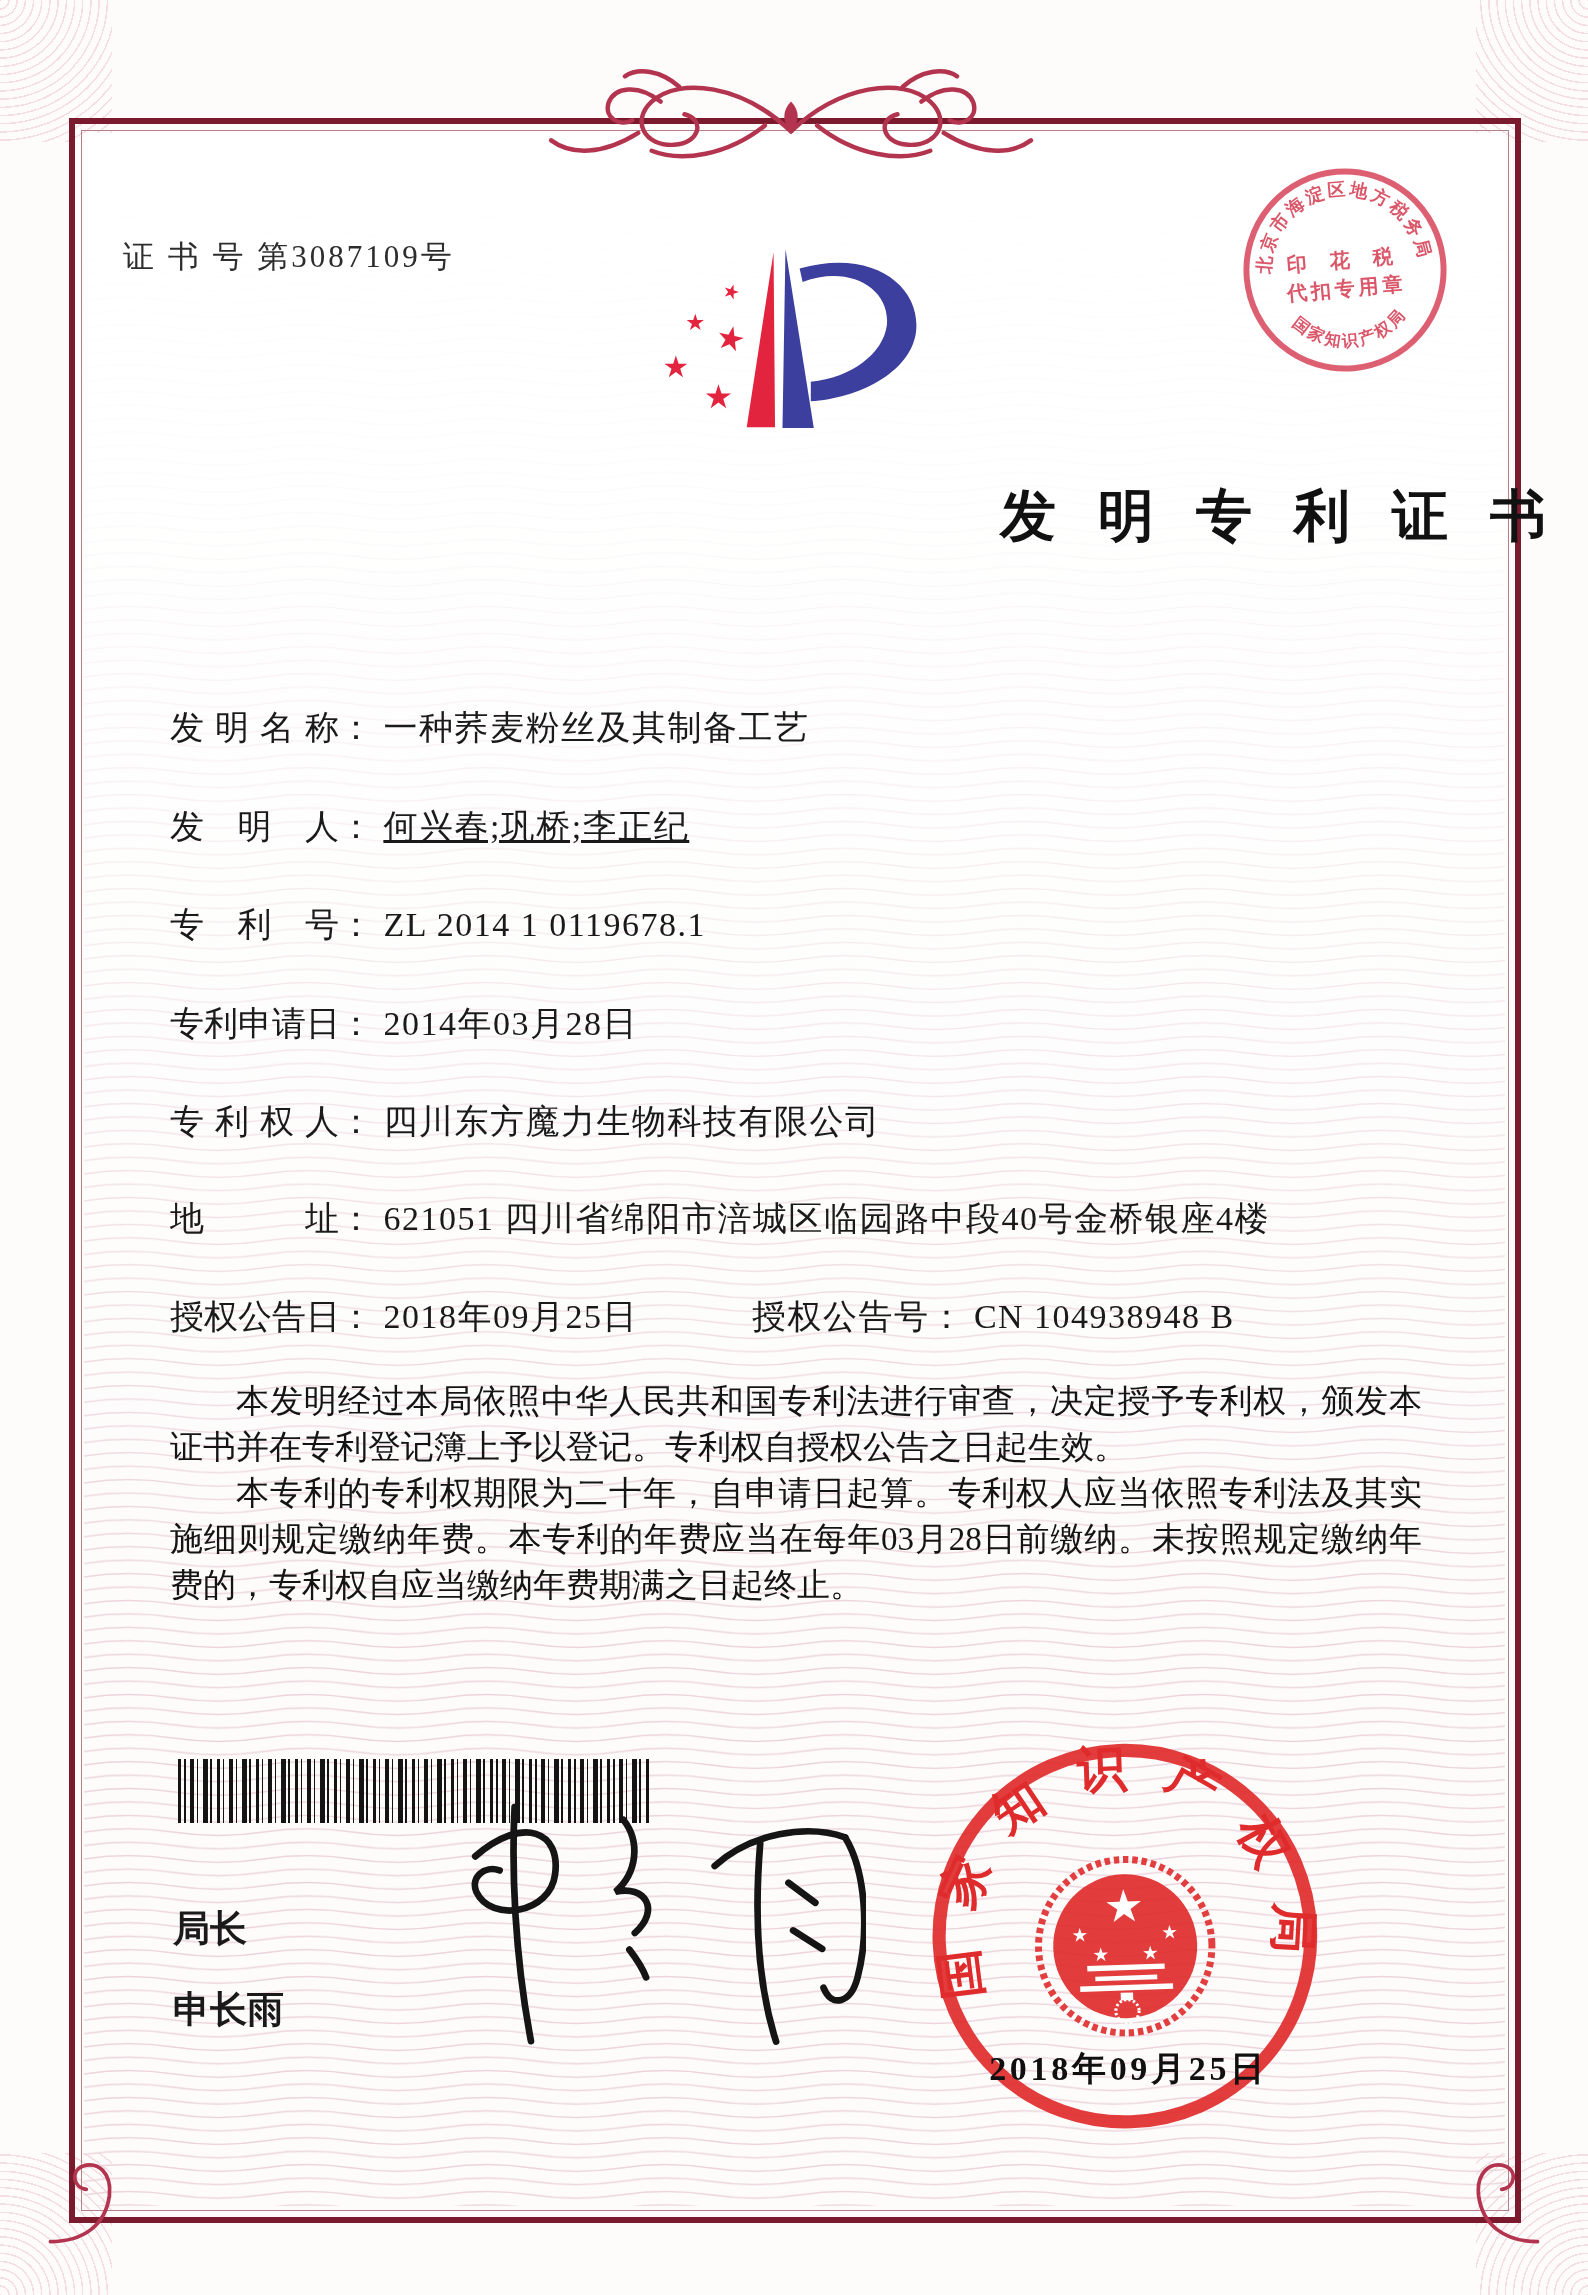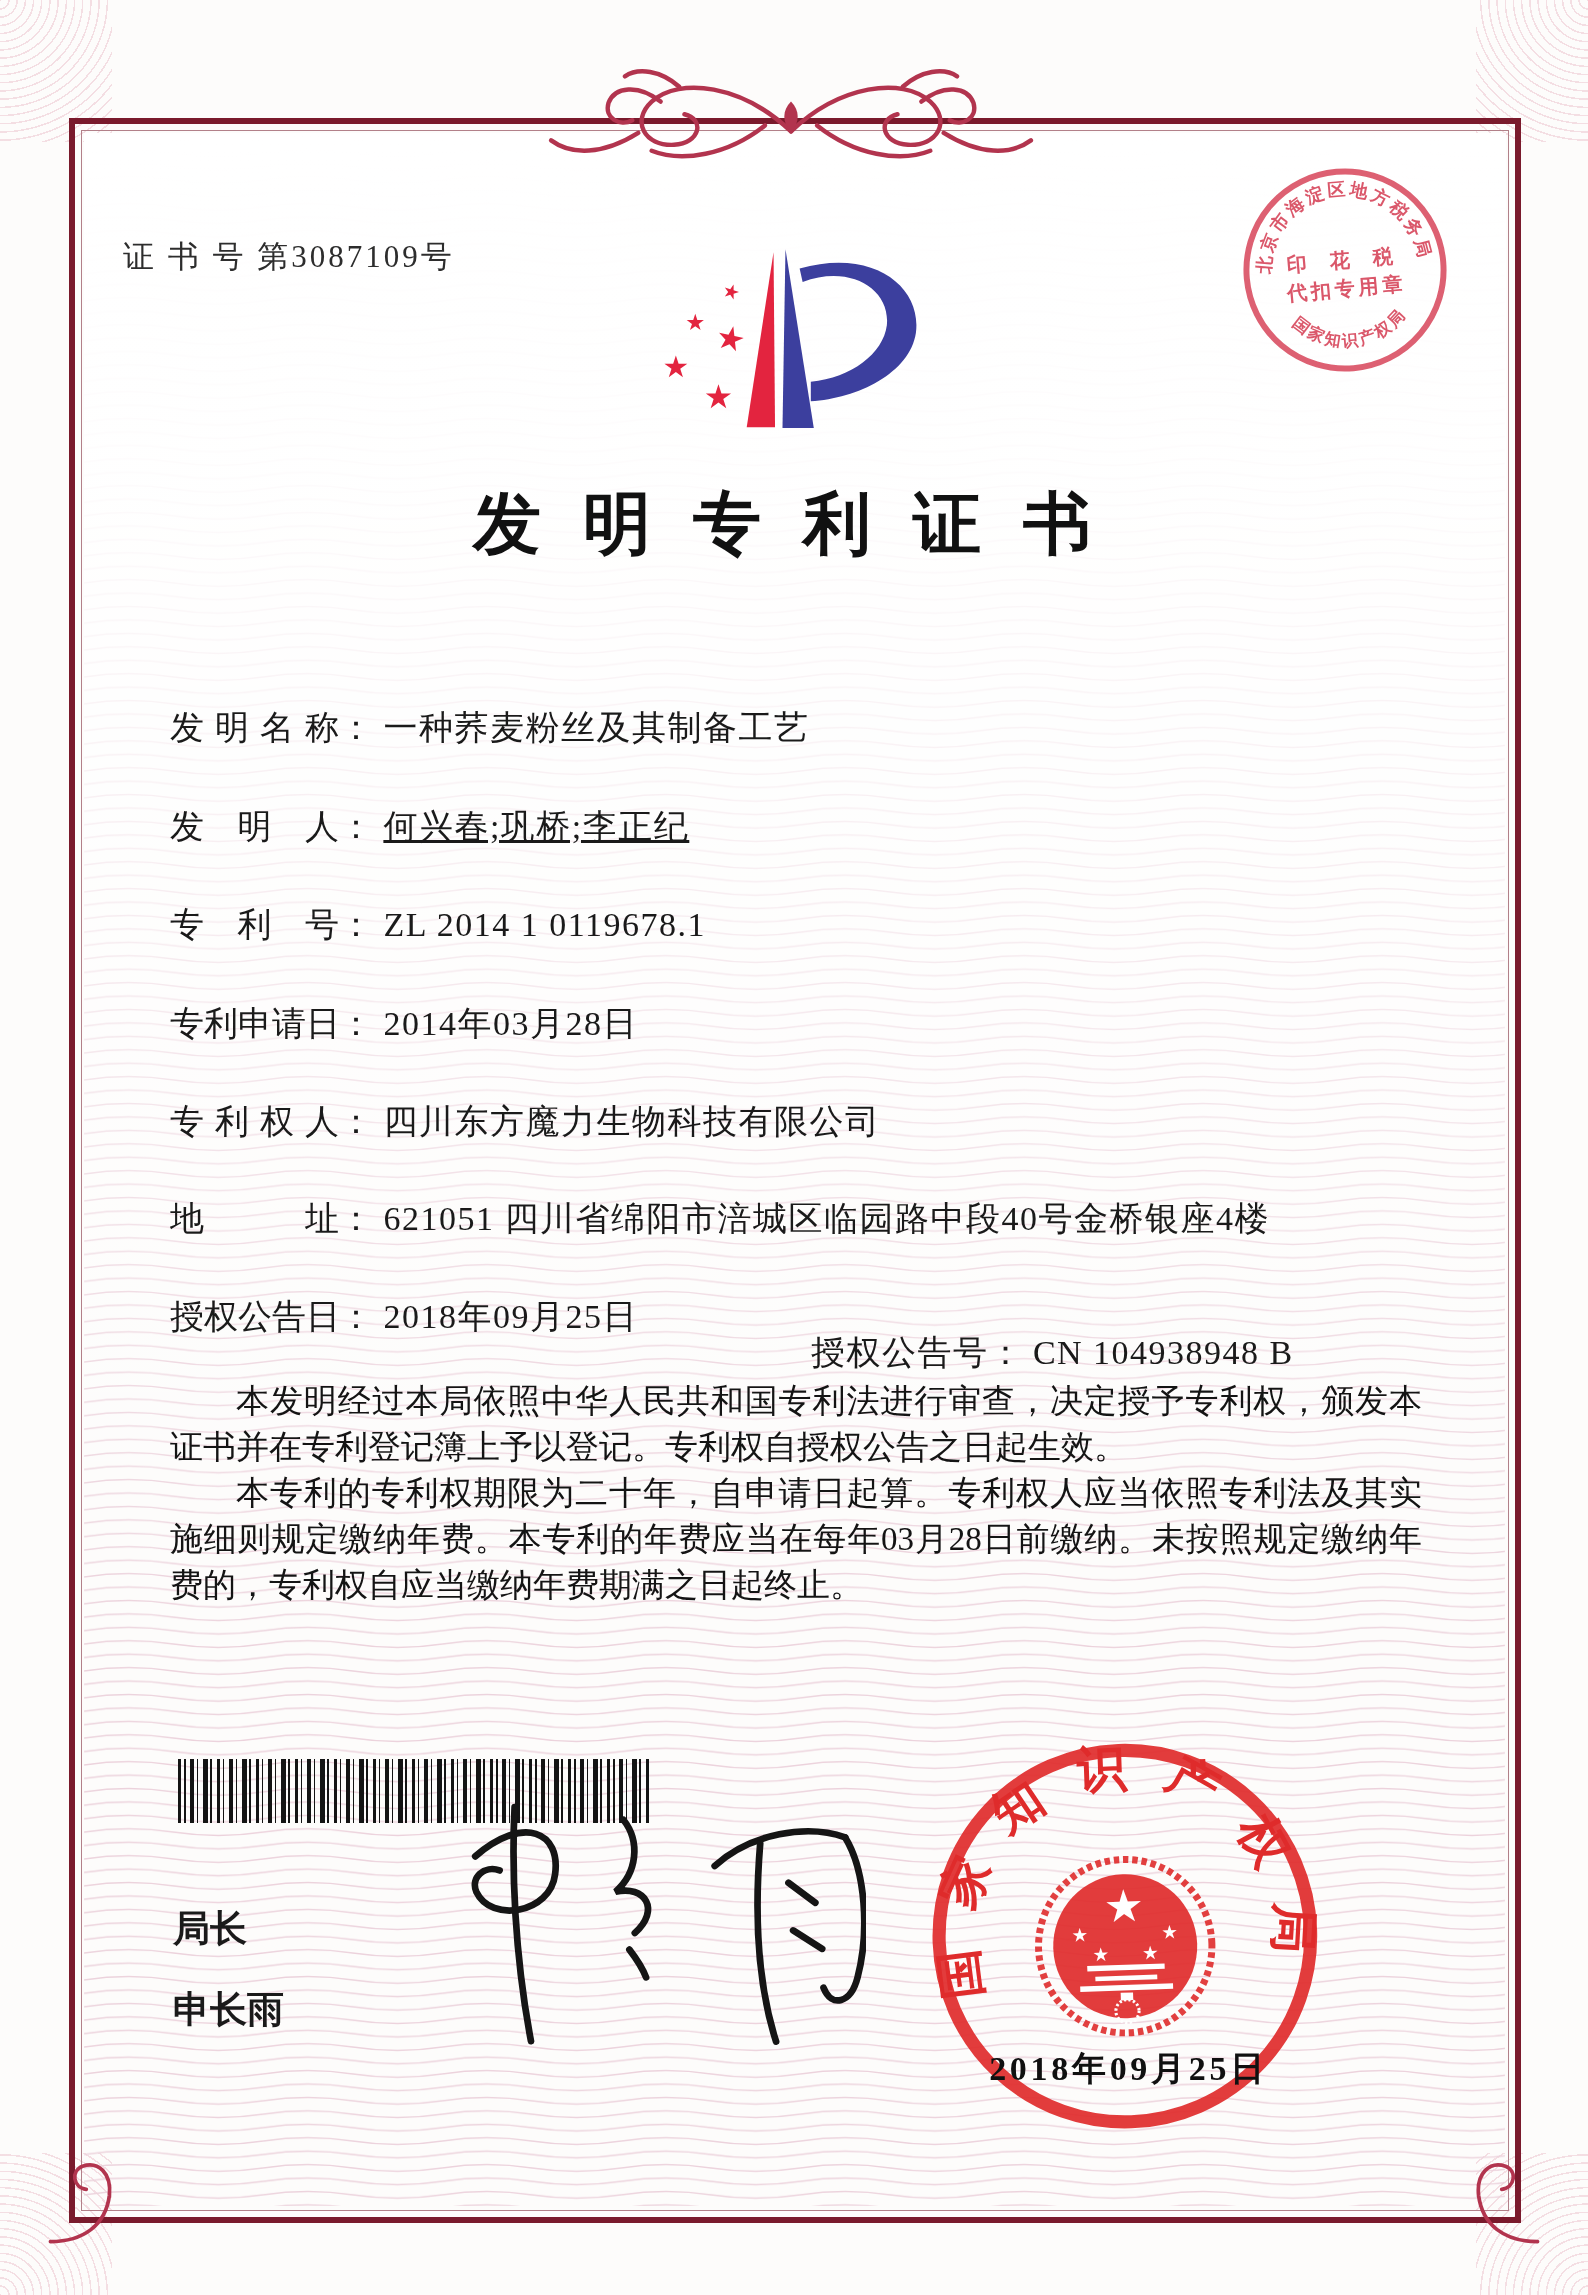--- a/index.html
+++ b/index.html
@@ -33,30 +33,30 @@
     background:linear-gradient(180deg,#ffffff 0%,rgba(255,255,255,.92) 16%,rgba(255,255,255,.6) 36%,rgba(255,255,255,.2) 58%,rgba(255,255,255,0) 74%);}
   .content{position:absolute;inset:0;z-index:3;}
 
   .cert-no{position:absolute;left:123px;top:236px;font-size:31px;letter-spacing:3px;color:#2d2d2d;}
   .logo{position:absolute;left:658px;top:243px;}
   .flourish{position:absolute;left:414px;top:42px;z-index:4;}
   .corner-curl{position:absolute;z-index:4;}
 
   .title{
     position:absolute;left:0;top:479px;width:100%;
-    text-align:center;font-size:68px;font-weight:600;
+    text-align:right;font-size:56px;font-weight:600;
     letter-spacing:42px;padding-left:18px;box-sizing:border-box;color:#111;
   }
 
   .fields{position:absolute;left:170px;top:0;width:1261px;}
   .field-row{position:absolute;left:0;font-size:34px;white-space:nowrap;}
   .field-label{display:inline-block;width:169px;text-align:justify;text-align-last:justify;vertical-align:top;}
   .field-colon{display:inline-block;margin-right:10.4px;}
   .field-value{letter-spacing:1.5px;}
-  .grant-no-pair{position:absolute;left:641px;top:0;white-space:nowrap;margin-top:36px;}
+  .grant-no-pair{position:absolute;left:582px;top:0;white-space:nowrap;}
   .grant-no-pair .field-label{width:auto;letter-spacing:1.5px;}
 
   .paragraphs{
     position:absolute;left:170px;top:1378px;width:1252px;
     font-size:33px;line-height:46px;text-align:justify;color:#141414;
   }
   .paragraphs p{margin:0;text-indent:2em;}
 
   .barcode{
     position:absolute;left:178px;top:1759px;width:472px;height:64px;

